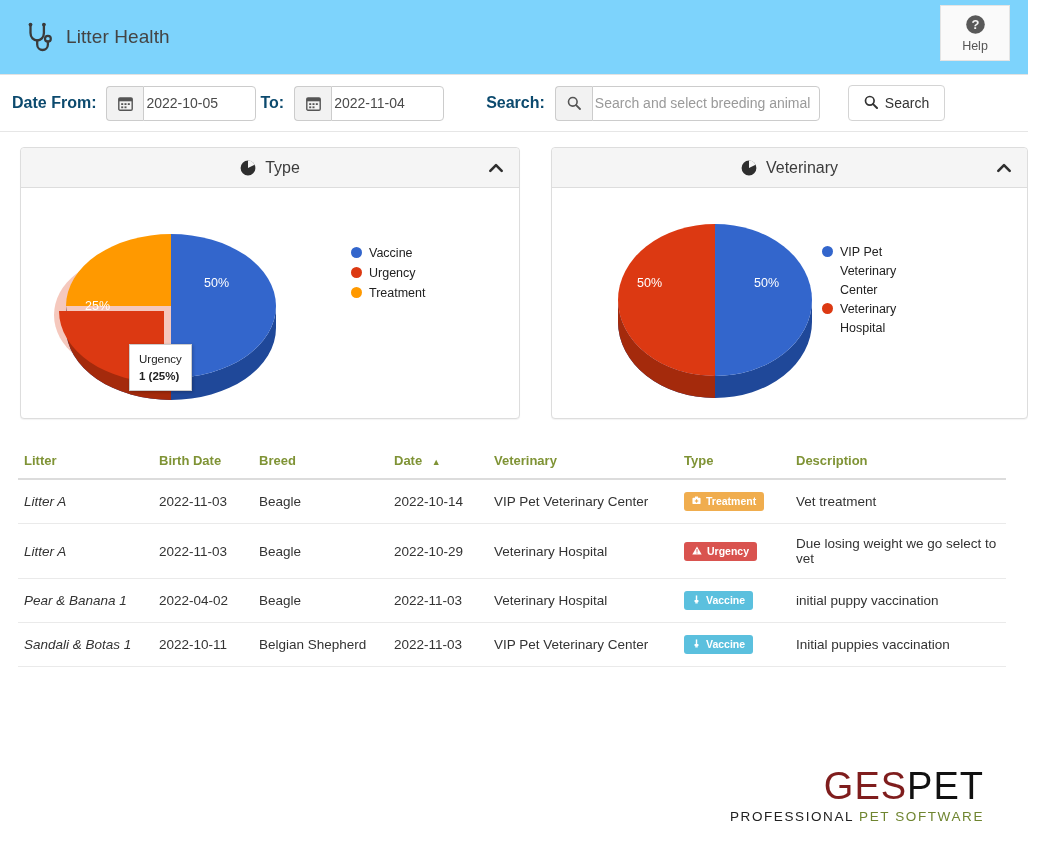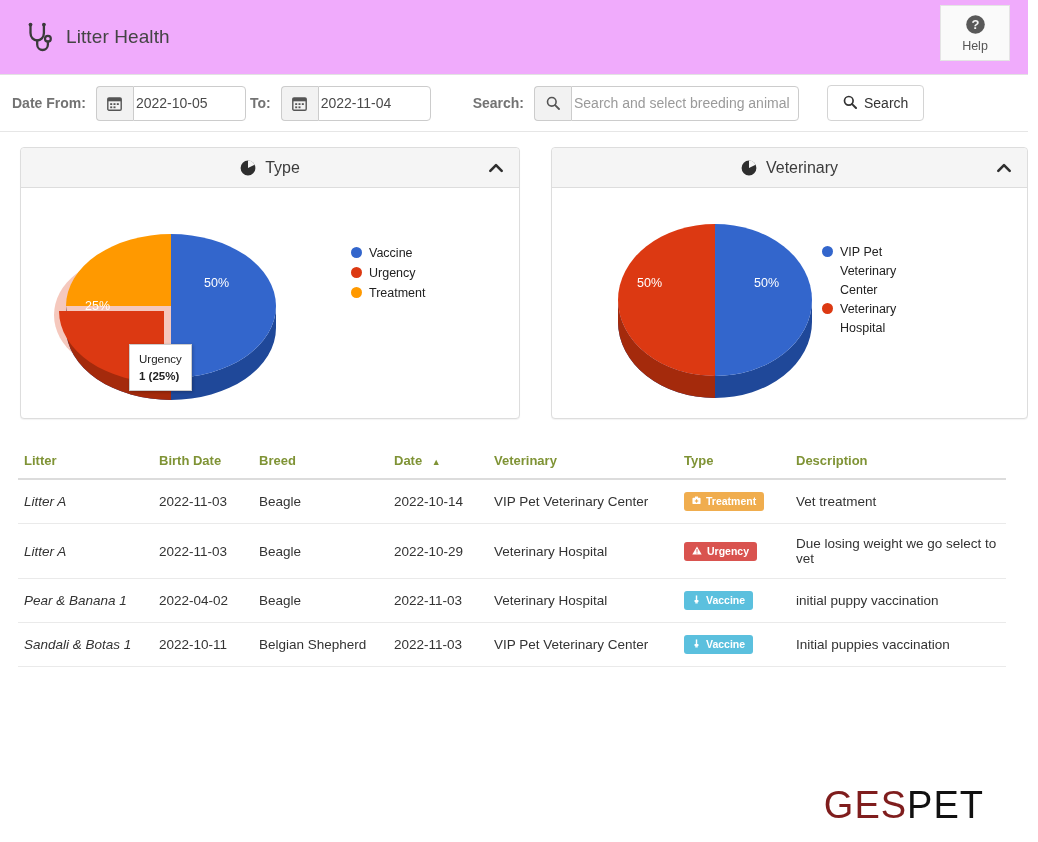--- a/index.html
+++ b/index.html
@@ -11,21 +11,21 @@
     font-family: "Liberation Sans", sans-serif;
     color: #333;
     overflow: hidden;
   }
   .page { position: relative; width: 1038px; height: 842px; background:#fff; }
 
   
   .app-header {
     position: relative;
     height: 75px;
-    background: #f0abfc;
+    background: #7dd3fc;
     border-bottom: 1px solid #e2e2e2;
     display: flex; align-items: center;
   }
   .header-brand { display: flex; align-items: center; padding-left: 22px; }
   .steth-icon { width: 34px; height: 34px; margin-right: 10px; display:block; }
   .app-title { font-size: 19px; color: #444; font-weight: 400; letter-spacing:.1px; }
   .header-actions { position: absolute; right: 28px; top: 5px; display: flex; }
   .hdr-btn {
     width: 70px; height: 56px; background: #fafafa;
     border: 1px solid #e4e4e4; margin-left: -1px;
@@ -34,21 +34,21 @@
   }
   .hdr-btn .glyph { height: 22px; display:flex; align-items:center; }
   .hdr-btn .lbl { font-size: 12.5px; margin-top: 4px; color:#555; }
 
   
   .filter-bar {
     height: 57px; background:#fff;
     display:flex; align-items:center; padding-left: 12px;
     border-bottom: 1px solid #e6e6e6;
   }
-  .f-label { font-size: 14px; font-weight: bold; color:#737373; margin-right: 10px; }
+  .f-label { font-size: 16px; font-weight: bold; color:#0c4a6e; margin-right: 10px; }
   .input-group { display: flex; align-items: stretch; }
   .ig-addon {
     width: 37px; background:#f2f2f2; border:1px solid #ccc; border-right:none;
     border-radius: 4px 0 0 4px; display:flex; align-items:center; justify-content:center;
     color:#555;
   }
   .ig-field {
     height: 35px; border: 1px solid #ccc; border-radius: 0 4px 4px 0;
     padding: 0 2px; font-size: 14px; color: #4a4a4a; background:#fff;
     font-family: "Liberation Sans", sans-serif; outline:none;
@@ -458,16 +458,20 @@
           <td>Initial puppies vaccination</td>
         </tr>
       </tbody>
     </table>
   </div>
 
   <div class="footer-logo">
     <div class="logo-main">
       <span class="logo-ges">GES</span><span class="logo-pet">PET</span>
     </div>
+    <div class="logo-sub">
+      <span class="sub-prof">PROFESSIONAL</span>
+      <span class="sub-pet">PET SOFTWARE</span>
+    </div>
   </div>
 
   <div class="scroll-edge"></div>
 </div>
 
 </body></html>

